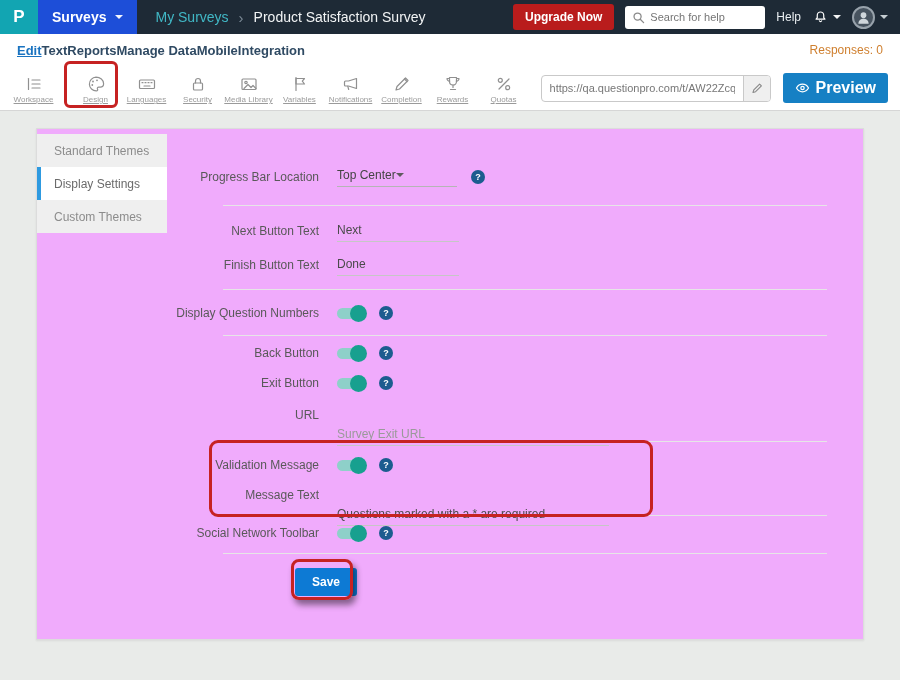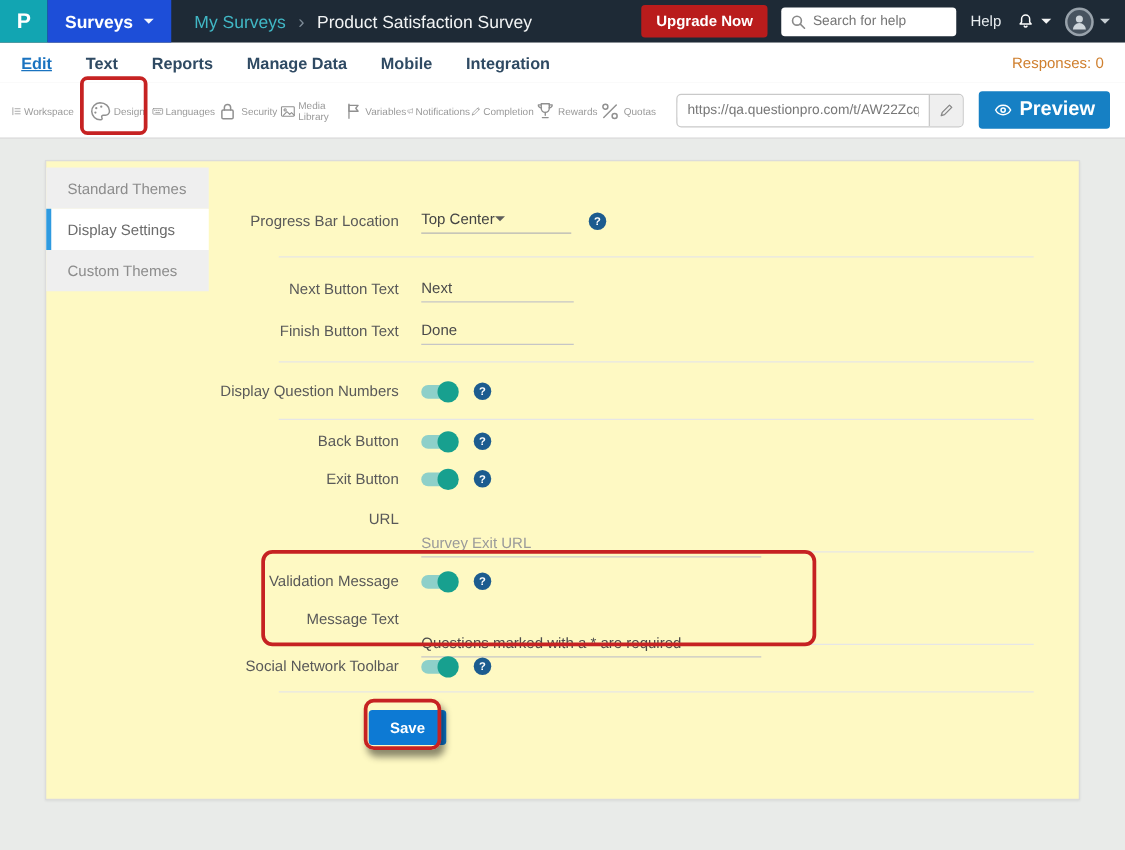--- a/index.html
+++ b/index.html
@@ -17,38 +17,38 @@
   .topbar-right {margin-left:auto; display:flex; align-items:center; gap:11px; padding-right:12px;}
   .upgrade-btn {background:#b91c1c; color:#fff; font-size:12px; font-weight:700; padding:6px 12px; border-radius:3px; border:none; cursor:pointer; font-family:inherit;}
   .search-box {display:flex; align-items:center; background:#fff; border-radius:3px; height:23px; width:140px; padding:0 7px; gap:5px;}
   .search-box input {border:none; outline:none; font-size:11px; width:100%; color:#555; font-family:inherit; background:transparent;}
   .help-link {color:#e8edf0; font-size:12px; cursor:pointer;}
   .bell-wrap {display:flex; align-items:center; gap:4px; color:#fff; cursor:pointer;}
   .avatar-wrap {display:flex; align-items:center; gap:5px; color:#cfd6db; cursor:pointer;}
   .avatar {width:23px; height:23px; border-radius:50%; background:#47535f; border:2px solid #98a2ab; display:flex; align-items:center; justify-content:center; overflow:hidden;}
 
   
-  .nav {position:absolute; top:34px; left:0; right:0; height:32px; background:#fff; display:flex; align-items:center; gap:27px; padding:0 17px; font-size:13px; font-weight:700; color:#2f4a63;}
+  .nav {position:absolute; top:34px; left:0; right:0; height:32px; background:#fff; display:flex; align-items:center; padding:0 17px; font-size:13px; font-weight:700; color:#2f4a63;}
   .nav a {color:inherit; cursor:pointer; text-decoration:none;}
   .nav a.active {color:#1a73c0; text-decoration:underline;}
   .responses {margin-left:auto; color:#cf7f2e; font-size:12px; font-weight:400;}
 
   
   .toolbar {position:absolute; top:66px; left:0; right:0; height:45px; background:#fff; border-bottom:1px solid #d6d6d6; display:flex; align-items:center; padding:0 8px;}
-  .tool {width:51px; display:flex; flex-direction:row; align-items:center; gap:1px; color:#9a9a9a; font-size:8px; cursor:pointer; padding-top:2px;}
+  .tool {width:51px; display:flex; flex-direction:column; align-items:center; gap:1px; color:#9a9a9a; font-size:8px; cursor:pointer; padding-top:2px;text-decoration:underline;}
   .tool svg {display:block; stroke:#909090; fill:none; stroke-width:1.2; stroke-linecap:round; stroke-linejoin:round;}
   .tool-divider {width:1px; height:30px; background:#ddd; margin:0 5px;}
   .url-box {margin-left:auto; display:flex; align-items:center; height:27px; border:1px solid #c9c9c9; border-radius:4px; overflow:hidden; width:230px; background:#fff;}
   .url-box input {flex:1; border:none; outline:none; font-size:11px; color:#777; padding:0 8px; font-family:inherit; min-width:0;}
   .url-edit {width:27px; height:100%; background:#efefef; border-left:1px solid #c9c9c9; display:flex; align-items:center; justify-content:center; cursor:pointer;}
   .preview-btn {margin:0 4px 0 12px; background:#1680c4; color:#fff; border:none; border-radius:3px; font-size:16px; font-weight:700; padding:6px 12px; display:flex; align-items:center; gap:6px; cursor:pointer; font-family:inherit;}
 
   
   .content {position:absolute; top:112px; left:0; right:0; bottom:0; background:#e9ebe9;}
-  .panel {position:absolute; left:36px; top:16px; width:828px; height:512px; background:#fef9c3; border:1px solid #dcdcdc; box-shadow:0 1px 2px rgba(0,0,0,.07);}
+  .panel {position:absolute; left:36px; top:16px; width:828px; height:512px; background:#f0abfc; border:1px solid #dcdcdc; box-shadow:0 1px 2px rgba(0,0,0,.07);}
 
   .sidebar {position:absolute; left:0; top:5px; width:130px;}
   .side-item {height:33px; display:flex; align-items:center; padding-left:13px; font-size:12px; color:#8c8c8c; background:#efefef; cursor:pointer; border-left:4px solid transparent;}
   .side-item.active {background:#fff; border-left-color:#2e9ae0; color:#6b6b6b;}
 
   .row {position:absolute; left:20px; right:36px; height:28px; display:flex; align-items:center;}
   .row-label {width:262px; text-align:right; margin-right:18px; font-size:12px; color:#595959; flex:none;}
   .sep {position:absolute; left:186px; right:36px; height:1px; background:#e6e6e6;}
 
   .select-ctl {width:120px; border-bottom:1px solid #b5b5b5; display:flex; align-items:center; font-size:12px; color:#444; padding-bottom:4px; cursor:pointer;}

